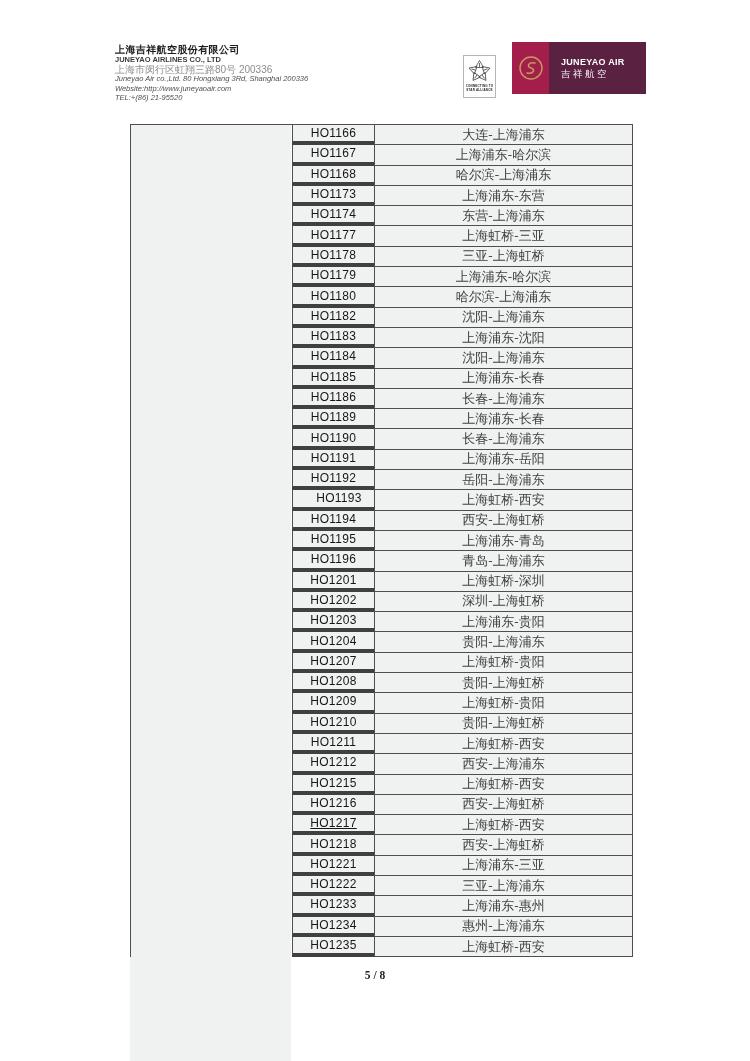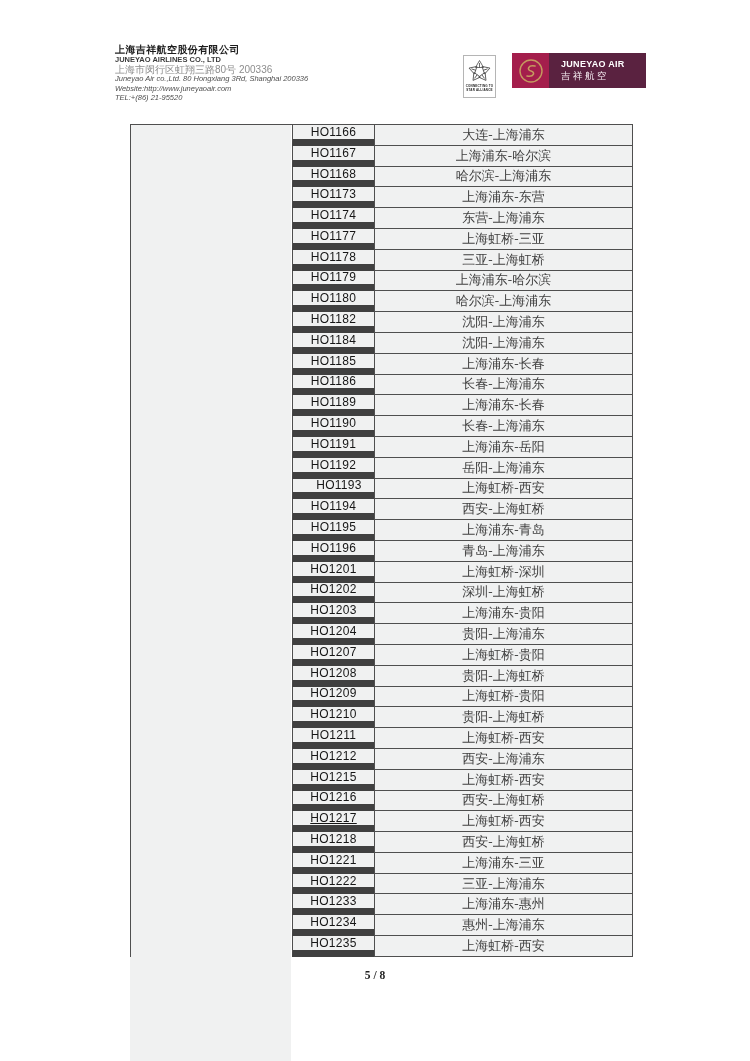--- a/index.html
+++ b/index.html
@@ -15,37 +15,37 @@
   .co-italic{font-size:7.5px;font-style:italic;color:#4e4e4e;line-height:9.5px;}
   
   .star-box{
     position:absolute;left:463px;top:55px;width:33px;height:43px;
     border:1px solid #b5b5b5;background:#fff;box-sizing:border-box;
     display:flex;flex-direction:column;align-items:center;justify-content:flex-start;
   }
   .star-box svg{display:block;margin-top:2px;}
   .star-txt{font-size:3px;line-height:3.5px;color:#222;font-weight:bold;letter-spacing:.2px;text-align:center;}
   
-  .jy-logo{position:absolute;left:512px;top:53px;width:134px;height:35px;display:flex;}
+  .jy-logo{position:absolute;left:512px;top:42px;width:134px;height:52px;display:flex;}
   .jy-left{width:37px;height:100%;display:flex;align-items:center;justify-content:center;}
   .jy-right{flex:1;height:100%;display:flex;flex-direction:column;justify-content:center;padding-left:12px;box-sizing:border-box;}
   .jy-en{font-size:9px;font-weight:bold;color:#ffffff;letter-spacing:.3px;line-height:11px;}
   .jy-cn{font-size:9.5px;color:#f7eef2;letter-spacing:2.5px;line-height:12px;}
   
   .colfill{position:absolute;left:130px;top:125px;width:161px;height:936px;}
   .ftable{
     position:absolute;left:130px;top:124px;width:503px;height:833px;
     display:flex;flex-direction:column;box-sizing:border-box;
     border-top:1px solid #4f4f4f;border-left:1px solid #4f4f4f;border-right:1px solid #4f4f4f;
   }
   .trow{flex:1;display:flex;min-height:0;}
   .cell{display:flex;align-items:center;justify-content:center;box-sizing:border-box;overflow:hidden;}
   .cell-spacer{width:161px;}
   .cell-flight{
-    width:82px;border-left:1px solid #4f4f4f;border-bottom:7px solid #404040;
+    width:82px;border-left:1px solid #4f4f4f;border-bottom:4px solid #404040;
     font-family:"Liberation Sans",sans-serif;font-size:12px;color:#161616;letter-spacing:.3px;
   }
   .cell-route{
     flex:1;border-left:1px solid #4f4f4f;border-bottom:1px solid #4f4f4f;
     font-family:"Liberation Serif",serif;font-size:13px;color:#3e3e3e;
   }
   
   .pageno{
     position:absolute;left:0;top:969px;width:750px;text-align:center;
     font-family:"Liberation Serif",serif;font-size:11.5px;font-weight:bold;color:#1e1e1e;
@@ -152,20 +152,25 @@
       <div class="cell cell-flight" style="background: rgb(240, 241, 241);">HO1180</div>
       <div class="cell cell-route" style="background: rgb(240, 241, 241);">哈尔滨-上海浦东</div>
     </div>
     <div class="trow">
       <div class="cell cell-spacer"></div>
       <div class="cell cell-flight" style="background: rgb(240, 241, 241);">HO1182</div>
       <div class="cell cell-route" style="background: rgb(240, 241, 241);">沈阳-上海浦东</div>
     </div>
     <div class="trow">
       <div class="cell cell-spacer"></div>
+      <div class="cell cell-flight" style="background: rgb(240, 241, 241);">HO1183</div>
+      <div class="cell cell-route" style="background: rgb(240, 241, 241);">上海浦东-沈阳</div>
+    </div>
+    <div class="trow">
+      <div class="cell cell-spacer"></div>
       <div class="cell cell-flight" style="background: rgb(240, 241, 241);">HO1184</div>
       <div class="cell cell-route" style="background: rgb(240, 241, 241);">沈阳-上海浦东</div>
     </div>
     <div class="trow">
       <div class="cell cell-spacer"></div>
       <div class="cell cell-flight" style="background: rgb(240, 241, 241);">HO1185</div>
       <div class="cell cell-route" style="background: rgb(240, 241, 241);">上海浦东-长春</div>
     </div>
     <div class="trow">
       <div class="cell cell-spacer"></div>

